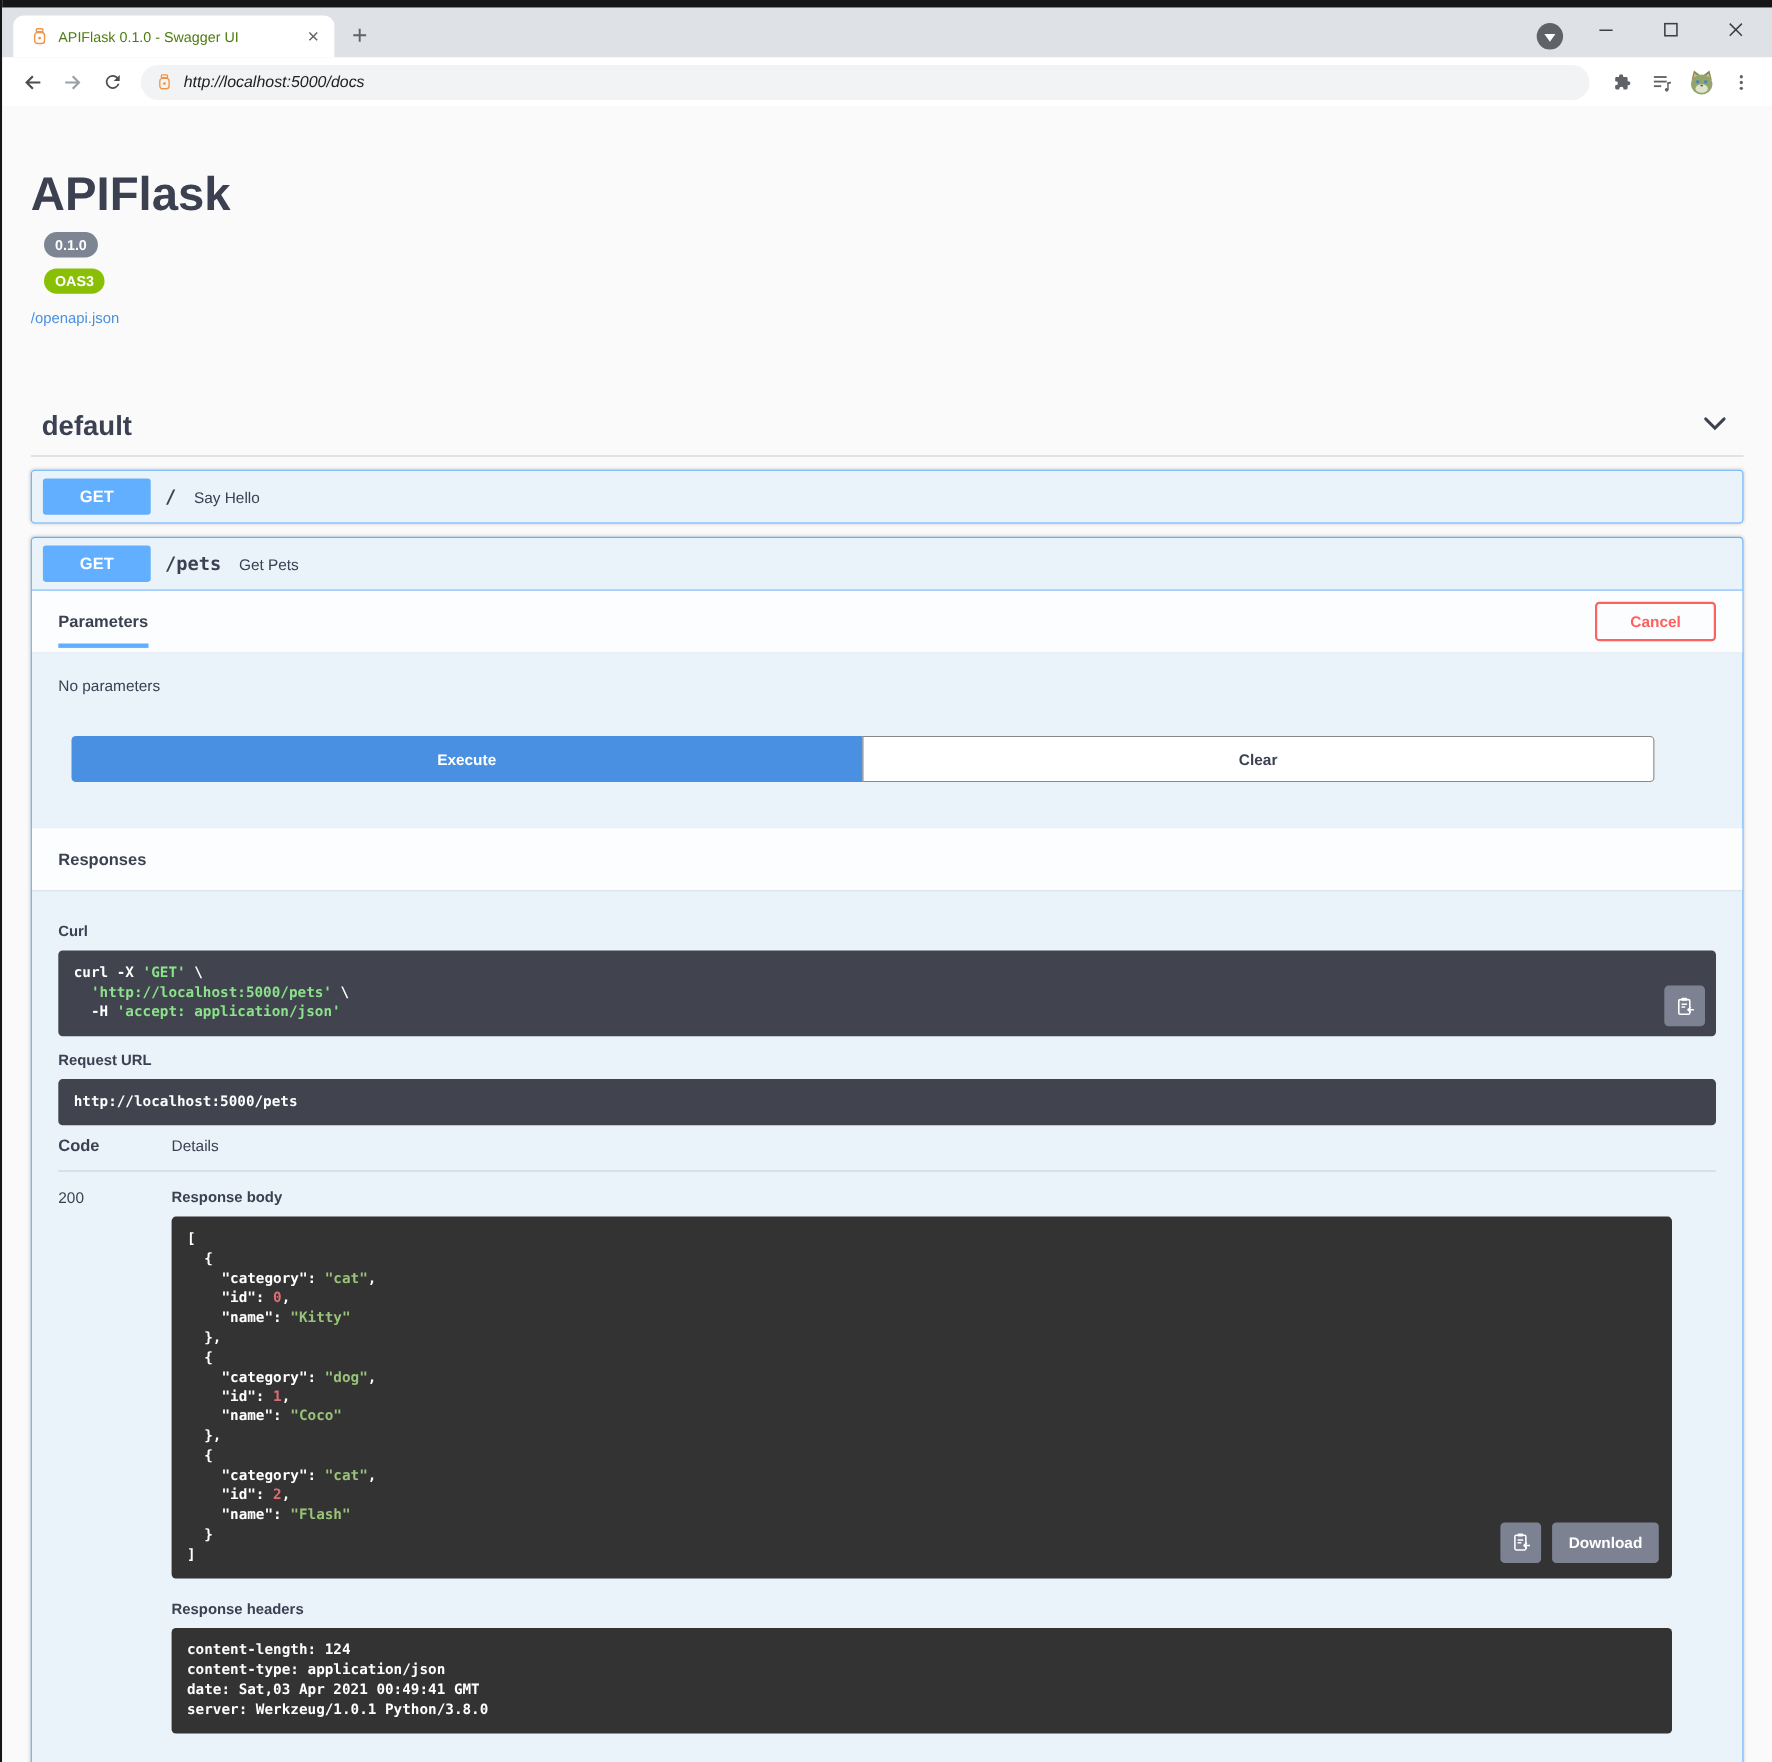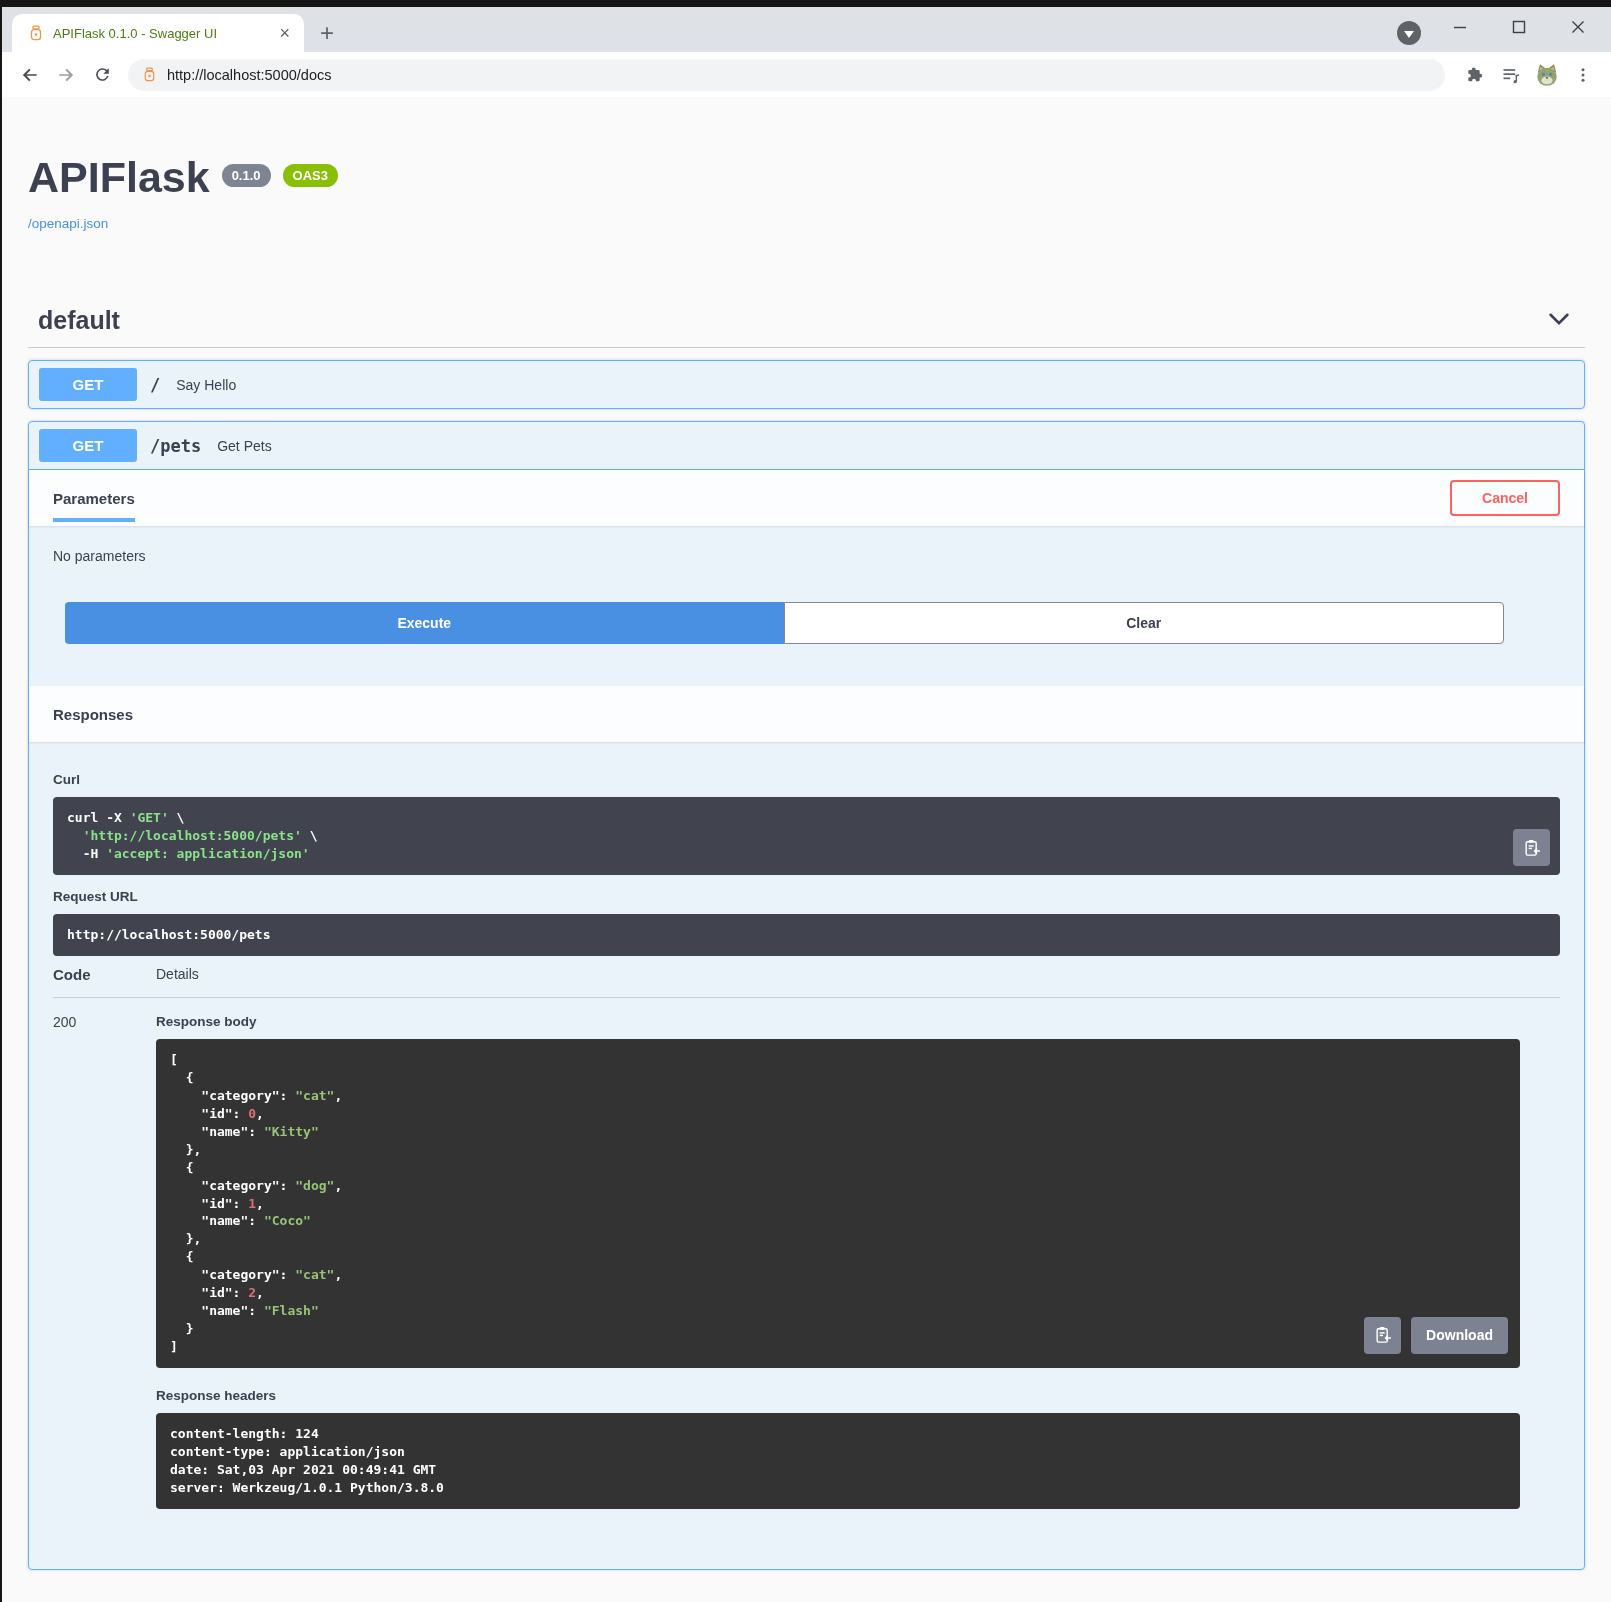--- a/index.html
+++ b/index.html
@@ -21,31 +21,31 @@
   .update-badge .tri { width:0; height:0; border-left:5px solid transparent; border-right:5px solid transparent;
                   border-top:7px solid #fff; margin-top:2px; }
   .win-controls { position:absolute; top:6px; right:10px; display:flex; }
   .win-btn { width:46px; height:28px; display:flex; align-items:center; justify-content:center; margin-left:13px; cursor:pointer; }
 
   
   .toolbar { height:45px; background:#fff; display:flex; align-items:center; padding:0 10px;
              box-shadow:0 1px 0 rgba(0,0,0,.08); }
   .nav-btn { width:36px; height:36px; display:flex; align-items:center; justify-content:center; cursor:pointer; }
   .urlbar { flex:1; height:32px; background:#f1f3f4; border-radius:16px; display:flex; align-items:center;
-            margin:0 12px 0 8px; padding:0 14px; }
+            margin:0 12px 0 8px; padding:0 14px;font-style:italic; }
   .url-favicon { margin-right:10px; display:flex; }
   .url-text { font-size:14.5px; color:#202124; }
   .tool-icon { width:36px; height:36px; display:flex; align-items:center; justify-content:center; cursor:pointer; }
 
   
   .page { height:1505px; background:#fafafa; overflow:hidden; color:#3b4151; }
   .wrap { padding:0 26px; }
 
   .info { padding-top:57px; }
-  .title-row { display:flex; align-items:flex-start; }
+  .title-row { display:flex; align-items:flex-start;flex-direction:column; }
   .api-title { font-size:43px; font-weight:bold; color:#3b4151; line-height:1.1; }
   .badge { color:#fff; font-size:13px; font-weight:bold; border-radius:13px; padding:4px 10px; margin:10px 0 0 12px; }
   .badge.version { background:#7d8492; }
   .badge.oas { background:#89bf04; }
   .spec-link { display:inline-block; margin-top:15px; font-size:13.5px; color:#4990e2; text-decoration:none; }
 
   .tag-section { margin-top:74px; }
   .tag-header { display:flex; align-items:center; justify-content:space-between;
                 padding:0 14px 12px 10px; border-bottom:1px solid rgba(59,65,81,.25); cursor:pointer; }
   .tag-name { font-size:25px; font-weight:bold; color:#3b4151; }

